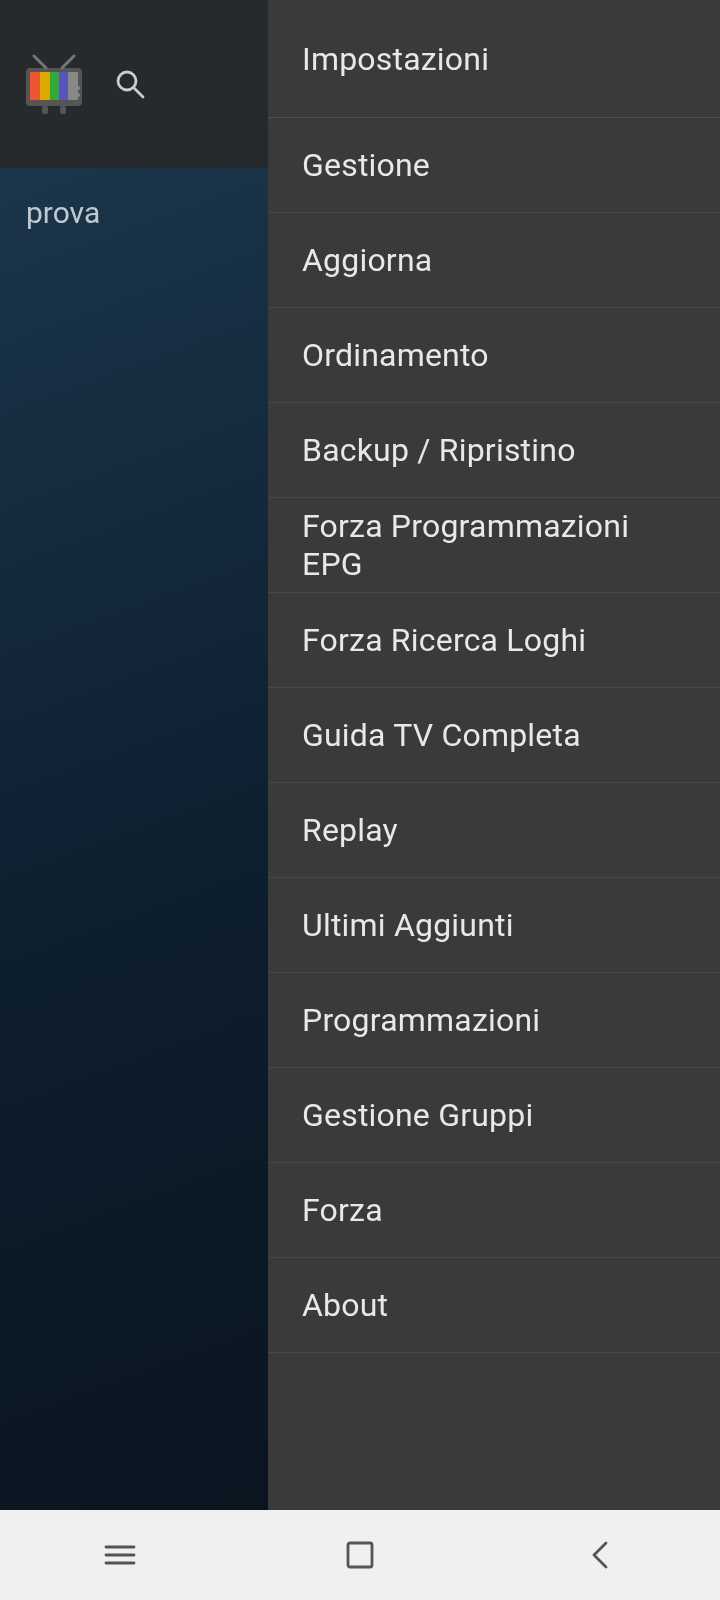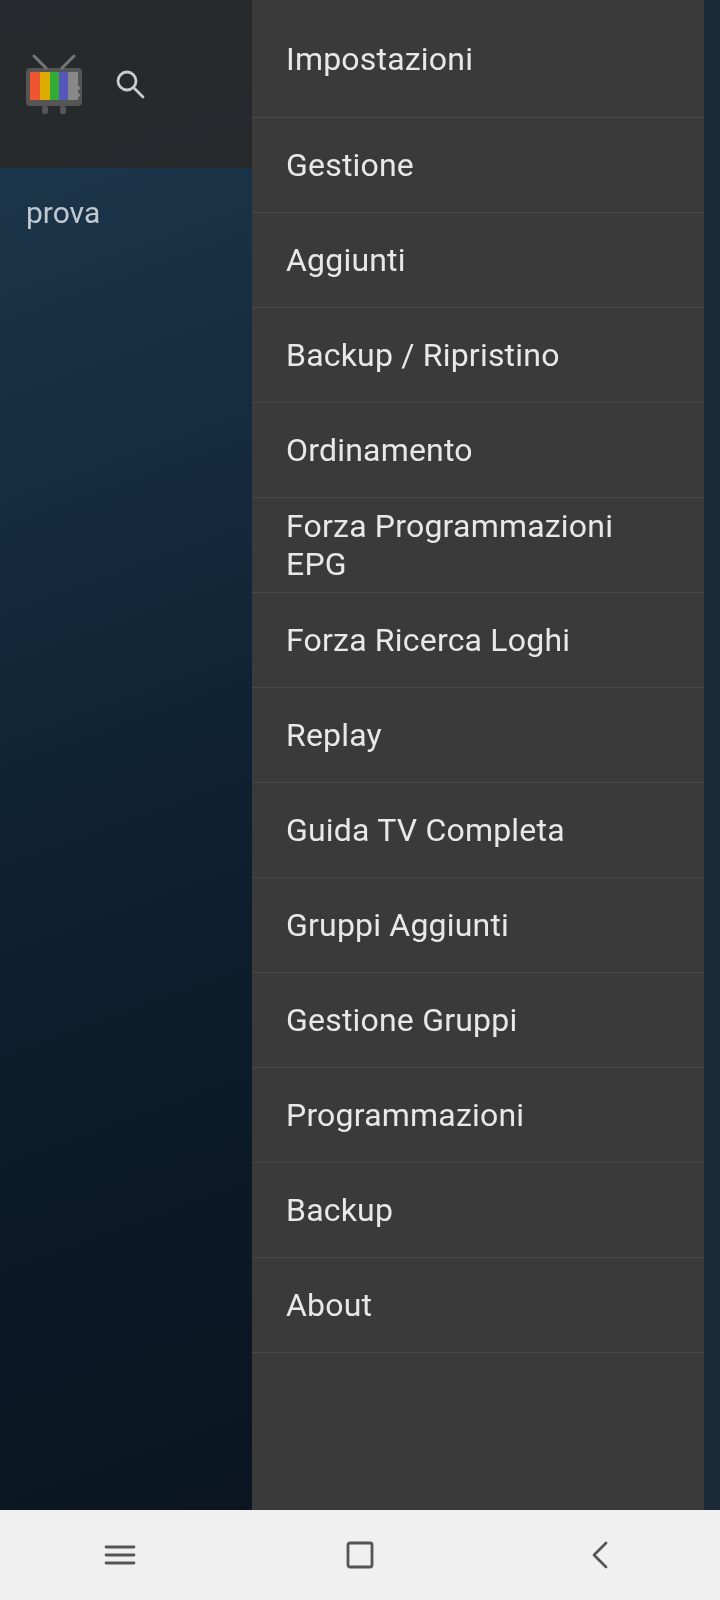--- a/index.html
+++ b/index.html
@@ -74,21 +74,21 @@
       font-size: 30px;
       font-weight: 400;
       z-index: 2;
       text-align: center;
     }
 
     
     .dropdown-menu {
       position: absolute;
       top: 0;
-      left: 252px;
+      left: 268px;
       width: 452px;
       height: 1510px;
       background: #3a3a3a;
       z-index: 10;
       overflow: hidden;
     }
 
     .menu-item {
       display: flex;
       align-items: center;
@@ -184,51 +184,51 @@
 
 <div class="dropdown-menu">
 
 <div class="menu-item">
       <span class="menu-item-label">Impostazioni</span>
     </div>
     <div class="menu-item">
       <span class="menu-item-label">Gestione</span>
     </div>
     <div class="menu-item">
-      <span class="menu-item-label">Aggiunti</span>
+      <span class="menu-item-label">Aggiorna</span>
+    </div>
+    <div class="menu-item">
+      <span class="menu-item-label">Ordinamento</span>
     </div>
     <div class="menu-item">
       <span class="menu-item-label">Backup / Ripristino</span>
     </div>
     <div class="menu-item">
-      <span class="menu-item-label">Ordinamento</span>
-    </div>
-    <div class="menu-item">
       <span class="menu-item-label">Forza Programmazioni EPG</span>
     </div>
     <div class="menu-item">
       <span class="menu-item-label">Forza Ricerca Loghi</span>
     </div>
     <div class="menu-item">
+      <span class="menu-item-label">Guida TV Completa</span>
+    </div>
+    <div class="menu-item">
       <span class="menu-item-label">Replay</span>
     </div>
     <div class="menu-item">
-      <span class="menu-item-label">Guida TV Completa</span>
-    </div>
-    <div class="menu-item">
-      <span class="menu-item-label">Gruppi Aggiunti</span>
+      <span class="menu-item-label">Ultimi Aggiunti</span>
+    </div>
+    <div class="menu-item">
+      <span class="menu-item-label">Programmazioni</span>
     </div>
     <div class="menu-item">
       <span class="menu-item-label">Gestione Gruppi</span>
     </div>
     <div class="menu-item">
-      <span class="menu-item-label">Programmazioni</span>
-    </div>
-    <div class="menu-item">
-      <span class="menu-item-label">Backup</span>
+      <span class="menu-item-label">Forza</span>
     </div>
     <div class="menu-item">
       <span class="menu-item-label">About</span>
     </div>
   </div>
 
 <div class="nav-bar">
   <div class="nav-btn">
     <svg viewBox="0 0 40 40" xmlns="http://www.w3.org/2000/svg">
       <line x1="6" y1="12" x2="34" y2="12" stroke="#555" stroke-width="2.8" stroke-linecap="round"></line>

